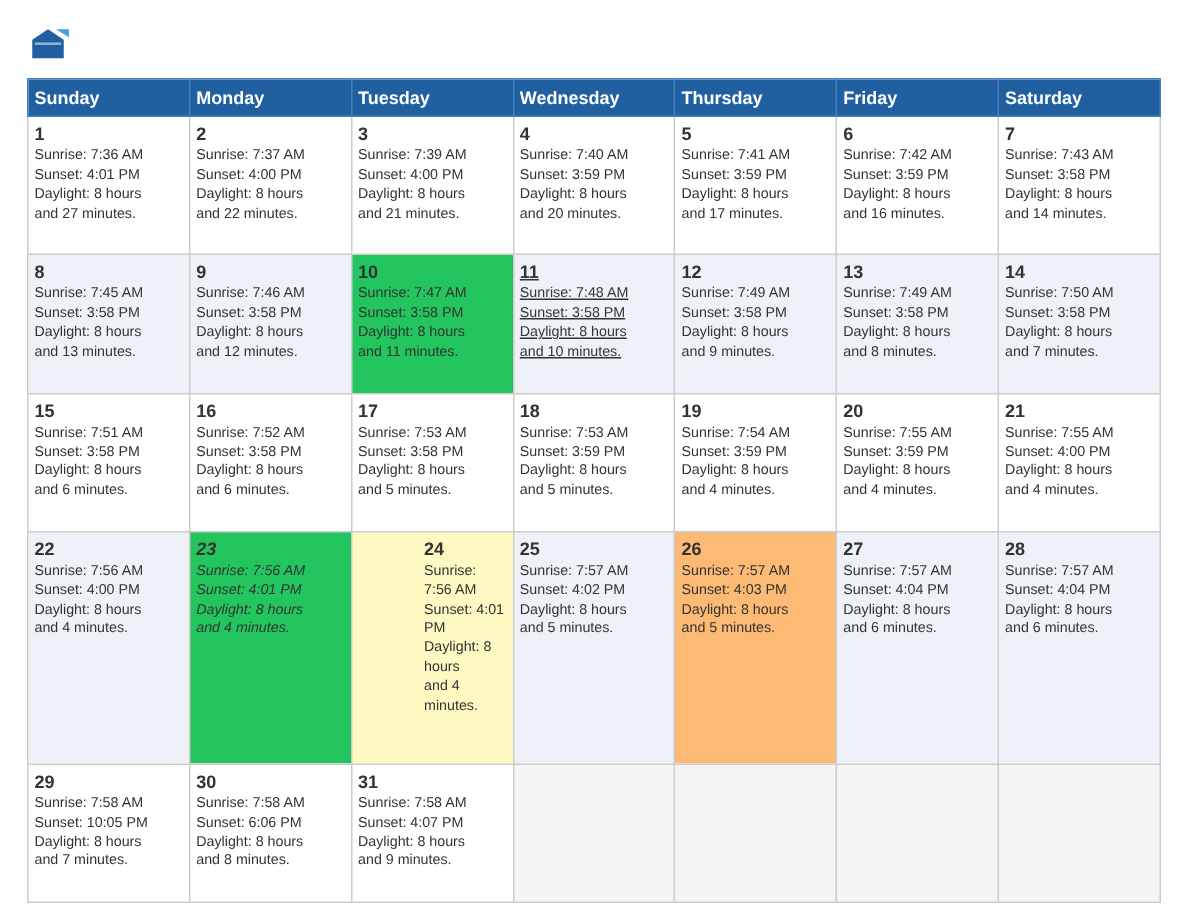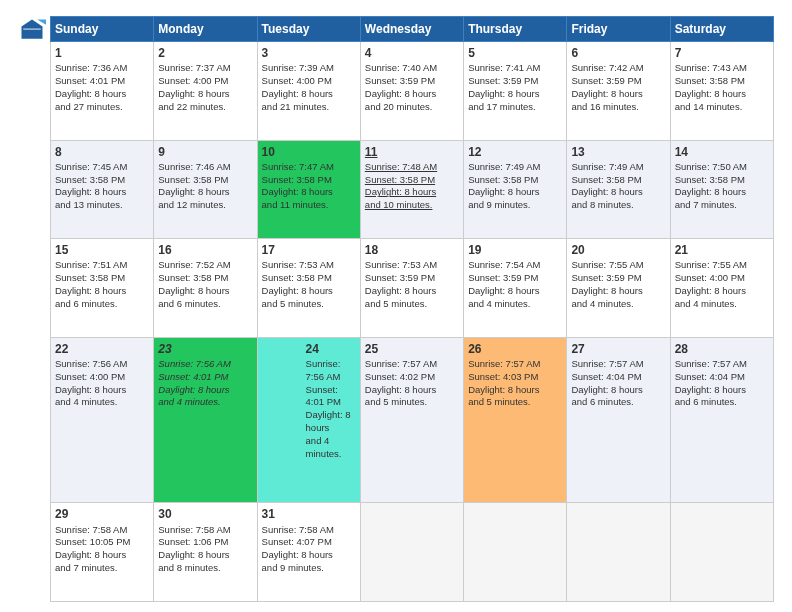--- a/index.html
+++ b/index.html
@@ -8,21 +8,21 @@
       height: 612px;
       font-family: Arial, sans-serif;
       background: #fff;
       overflow: hidden;
     }
     .page {
       width: 792px;
       height: 612px;
       padding: 16px 18px 10px 18px;
       display: flex;
-      flex-direction: row;
+      flex-direction: column;
     }
     .header {
       display: flex;
       justify-content: space-between;
       align-items: flex-start;
       margin-bottom: 8px;
     }
     .logo {
       display: flex;
       align-items: center;
@@ -279,21 +279,21 @@
             <div>Daylight: 8 hours</div>
             <div>and 4 minutes.</div>
           </td>
           <td style="background: #22c55e; font-style: italic;">
             <span class="day-num">23</span>
             <div>Sunrise: 7:56 AM</div>
             <div>Sunset: 4:01 PM</div>
             <div>Daylight: 8 hours</div>
             <div>and 4 minutes.</div>
           </td>
-          <td style="background: #5eead4; padding-left: 48px;">
+          <td style="background: #fef9c3; padding-left: 48px;">
             <span class="day-num">24</span>
             <div>Sunrise: 7:56 AM</div>
             <div>Sunset: 4:01 PM</div>
             <div>Daylight: 8 hours</div>
             <div>and 4 minutes.</div>
           </td>
           <td style="background: rgb(238, 242, 248);">
             <span class="day-num">25</span>
             <div>Sunrise: 7:57 AM</div>
             <div>Sunset: 4:02 PM</div>
@@ -326,21 +326,21 @@
           <td>
             <span class="day-num">29</span>
             <div>Sunrise: 7:58 AM</div>
             <div>Sunset: 10:05 PM</div>
             <div>Daylight: 8 hours</div>
             <div>and 7 minutes.</div>
           </td>
           <td>
             <span class="day-num">30</span>
             <div>Sunrise: 7:58 AM</div>
-            <div>Sunset: 1:06 PM</div>
+            <div>Sunset: 6:06 PM</div>
             <div>Daylight: 8 hours</div>
             <div>and 8 minutes.</div>
           </td>
           <td>
             <span class="day-num">31</span>
             <div>Sunrise: 7:58 AM</div>
             <div>Sunset: 4:07 PM</div>
             <div>Daylight: 8 hours</div>
             <div>and 9 minutes.</div>
           </td>

